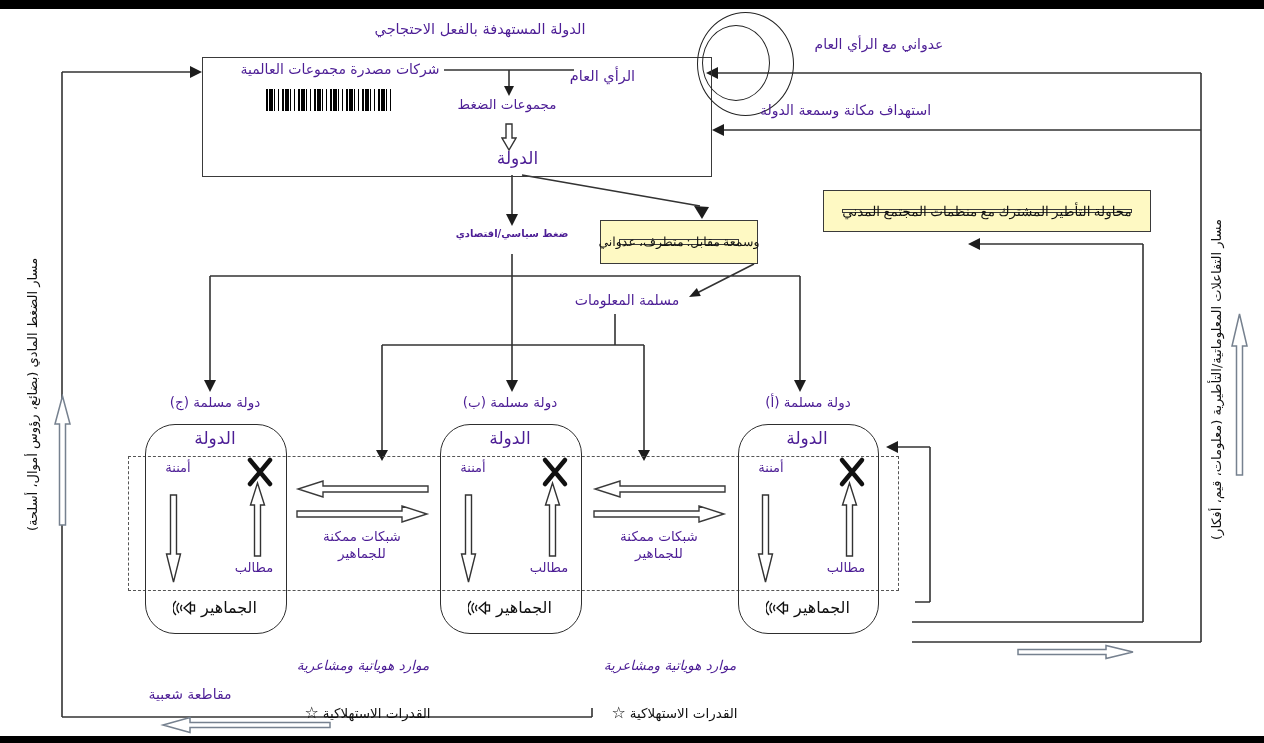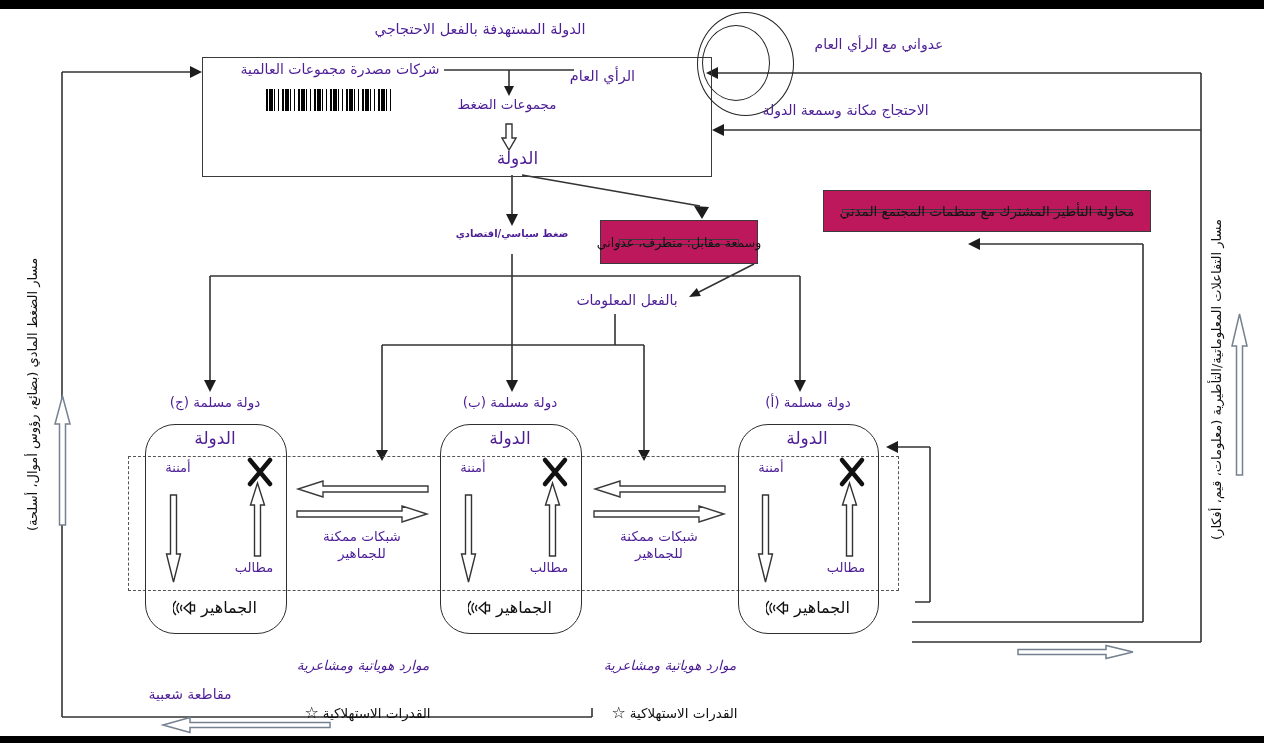--- a/index.html
+++ b/index.html
@@ -5,21 +5,21 @@
   html,body{margin:0;padding:0;background:#fff;}
   #stage{
     position:relative;width:1264px;height:743px;background:#fff;overflow:hidden;
     font-family:"DejaVu Sans",sans-serif;color:#111;direction:rtl;
   }
   .abs{position:absolute;}
   .t{position:absolute;color:#4c1d95;font-size:14px;line-height:1.25;text-align:center;white-space:nowrap;z-index:6;}
   .pre{white-space:pre-line;}
   .bar{position:absolute;left:0;width:1264px;background:#000;z-index:9;}
   .box{position:absolute;border:1.6px solid #3a3a3a;background:transparent;z-index:4;}
-  .dbox{position:absolute;border:1.4px solid #3a3a3a;background:#be185d;padding:18px;z-index:6;}
+  .dbox{position:absolute;border:1.4px solid #3a3a3a;background:#fef9c3;padding:18px;z-index:6;font-family:Liberation Serif, serif;}
   .dbox .in{border:1px solid #3a3a3a;width:100%;height:100%;box-sizing:border-box;
     display:flex;align-items:center;justify-content:center;white-space:nowrap;}
   .stateBox{position:absolute;border:1.7px solid #2e2e2e;border-radius:30px;background:transparent;z-index:4;}
   .dashedRect{position:absolute;border:1.6px dashed #555;z-index:3;background:transparent;}
   .conn{position:absolute;left:0;top:0;z-index:2;}
   .harr{position:absolute;z-index:5;}
   .vtext{position:absolute;transform:rotate(-90deg);transform-origin:center;white-space:nowrap;
     text-align:center;font-size:13px;z-index:6;}
   .barcode{position:absolute;z-index:6;background:
     repeating-linear-gradient(90deg,#000 0 2px,#fff 2px 3px,#000 3px 7px,#fff 7px 8.5px,#000 8.5px 9.5px,#fff 9.5px 12px,#000 12px 13px,#fff 13px 16px);}
@@ -73,29 +73,29 @@
   <div class="t" style="left:447px;top:96px;width:120px;font-size:13.5px;">مجموعات الضغط</div>
   <svg class="harr" style="left:501px;top:123px;" width="16" height="28">
     <polygon points="5,1 11,1 11,15 15,15 8,27 1,15 5,15" fill="#fff" stroke="#333" stroke-width="1.4"></polygon>
   </svg>
   <div class="t" style="left:480px;top:148px;width:75px;font-size:17px;">الدولة</div>
 
   <div class="abs" style="left:697px;top:12px;width:95px;height:102px;border:1.6px solid #222;border-radius:50%;z-index:5;"></div>
   <div class="abs" style="left:702px;top:25px;width:66px;height:74px;border:1.4px solid #222;border-radius:50%;z-index:5;"></div>
 
   <div class="t" style="left:795px;top:36px;width:168px;">عدواني مع الرأي العام</div>
-  <div class="t" style="left:758px;top:102px;width:175px;">الاحتجاج مكانة وسمعة الدولة</div>
+  <div class="t" style="left:758px;top:102px;width:175px;">استهداف مكانة وسمعة الدولة</div>
 
   <div class="t b" style="left:432px;top:228px;width:160px;font-size:10px;">ضغط سياسي/اقتصادي</div>
 
   <div class="dbox" style="left:600px;top:220px;width:158px;height:44px;box-sizing:border-box;">
     <div class="in" style="font-size:12.5px;">وسمعة مقابل: متطرف، عدواني</div>
   </div>
 
-  <div class="t" style="left:563px;top:292px;width:128px;">بالفعل المعلومات</div>
+  <div class="t" style="left:563px;top:292px;width:128px;">مسلمة المعلومات</div>
 
   <div class="dbox" style="left:823px;top:190px;width:328px;height:42px;box-sizing:border-box;">
     <div class="in" style="font-size:13.5px;">محاولة التأطير المشترك مع منظمات المجتمع المدني</div>
   </div>
 
   <div class="dashedRect" style="left:128px;top:456px;width:769px;height:133px;"></div>
 
   <div class="t" style="left:150px;top:394px;width:130px;font-size:13.5px;">دولة مسلمة (ج)</div>
   <div class="stateBox" style="left:145px;top:424px;width:140px;height:208px;"></div>
   <div class="t" style="left:180px;top:428px;width:70px;font-size:17px;">الدولة</div>

